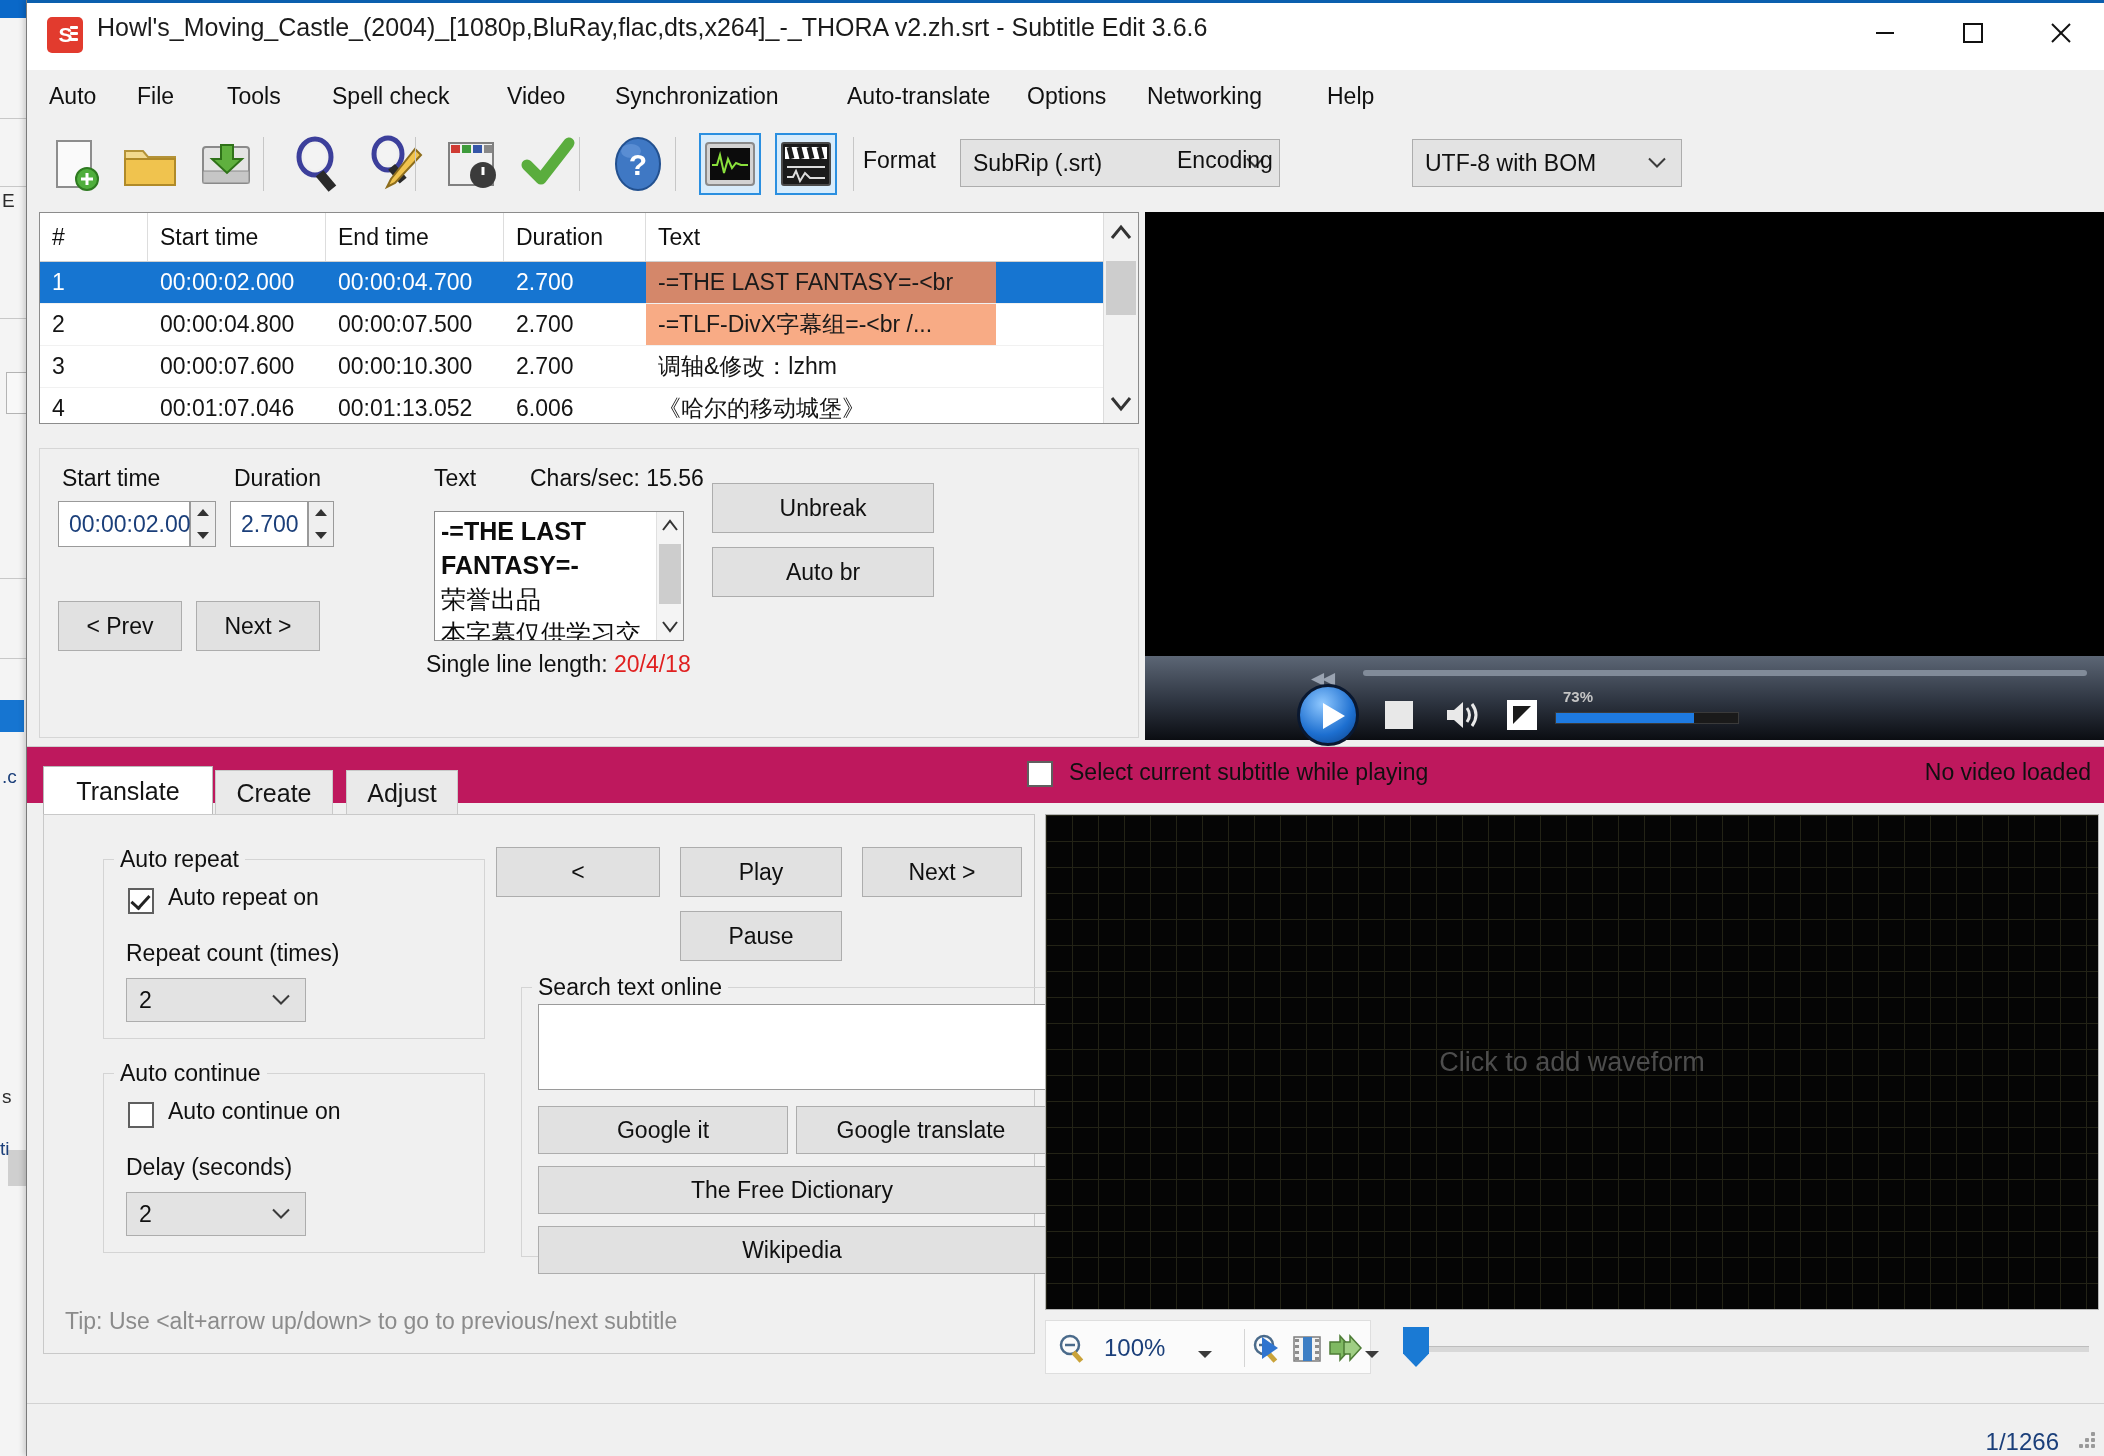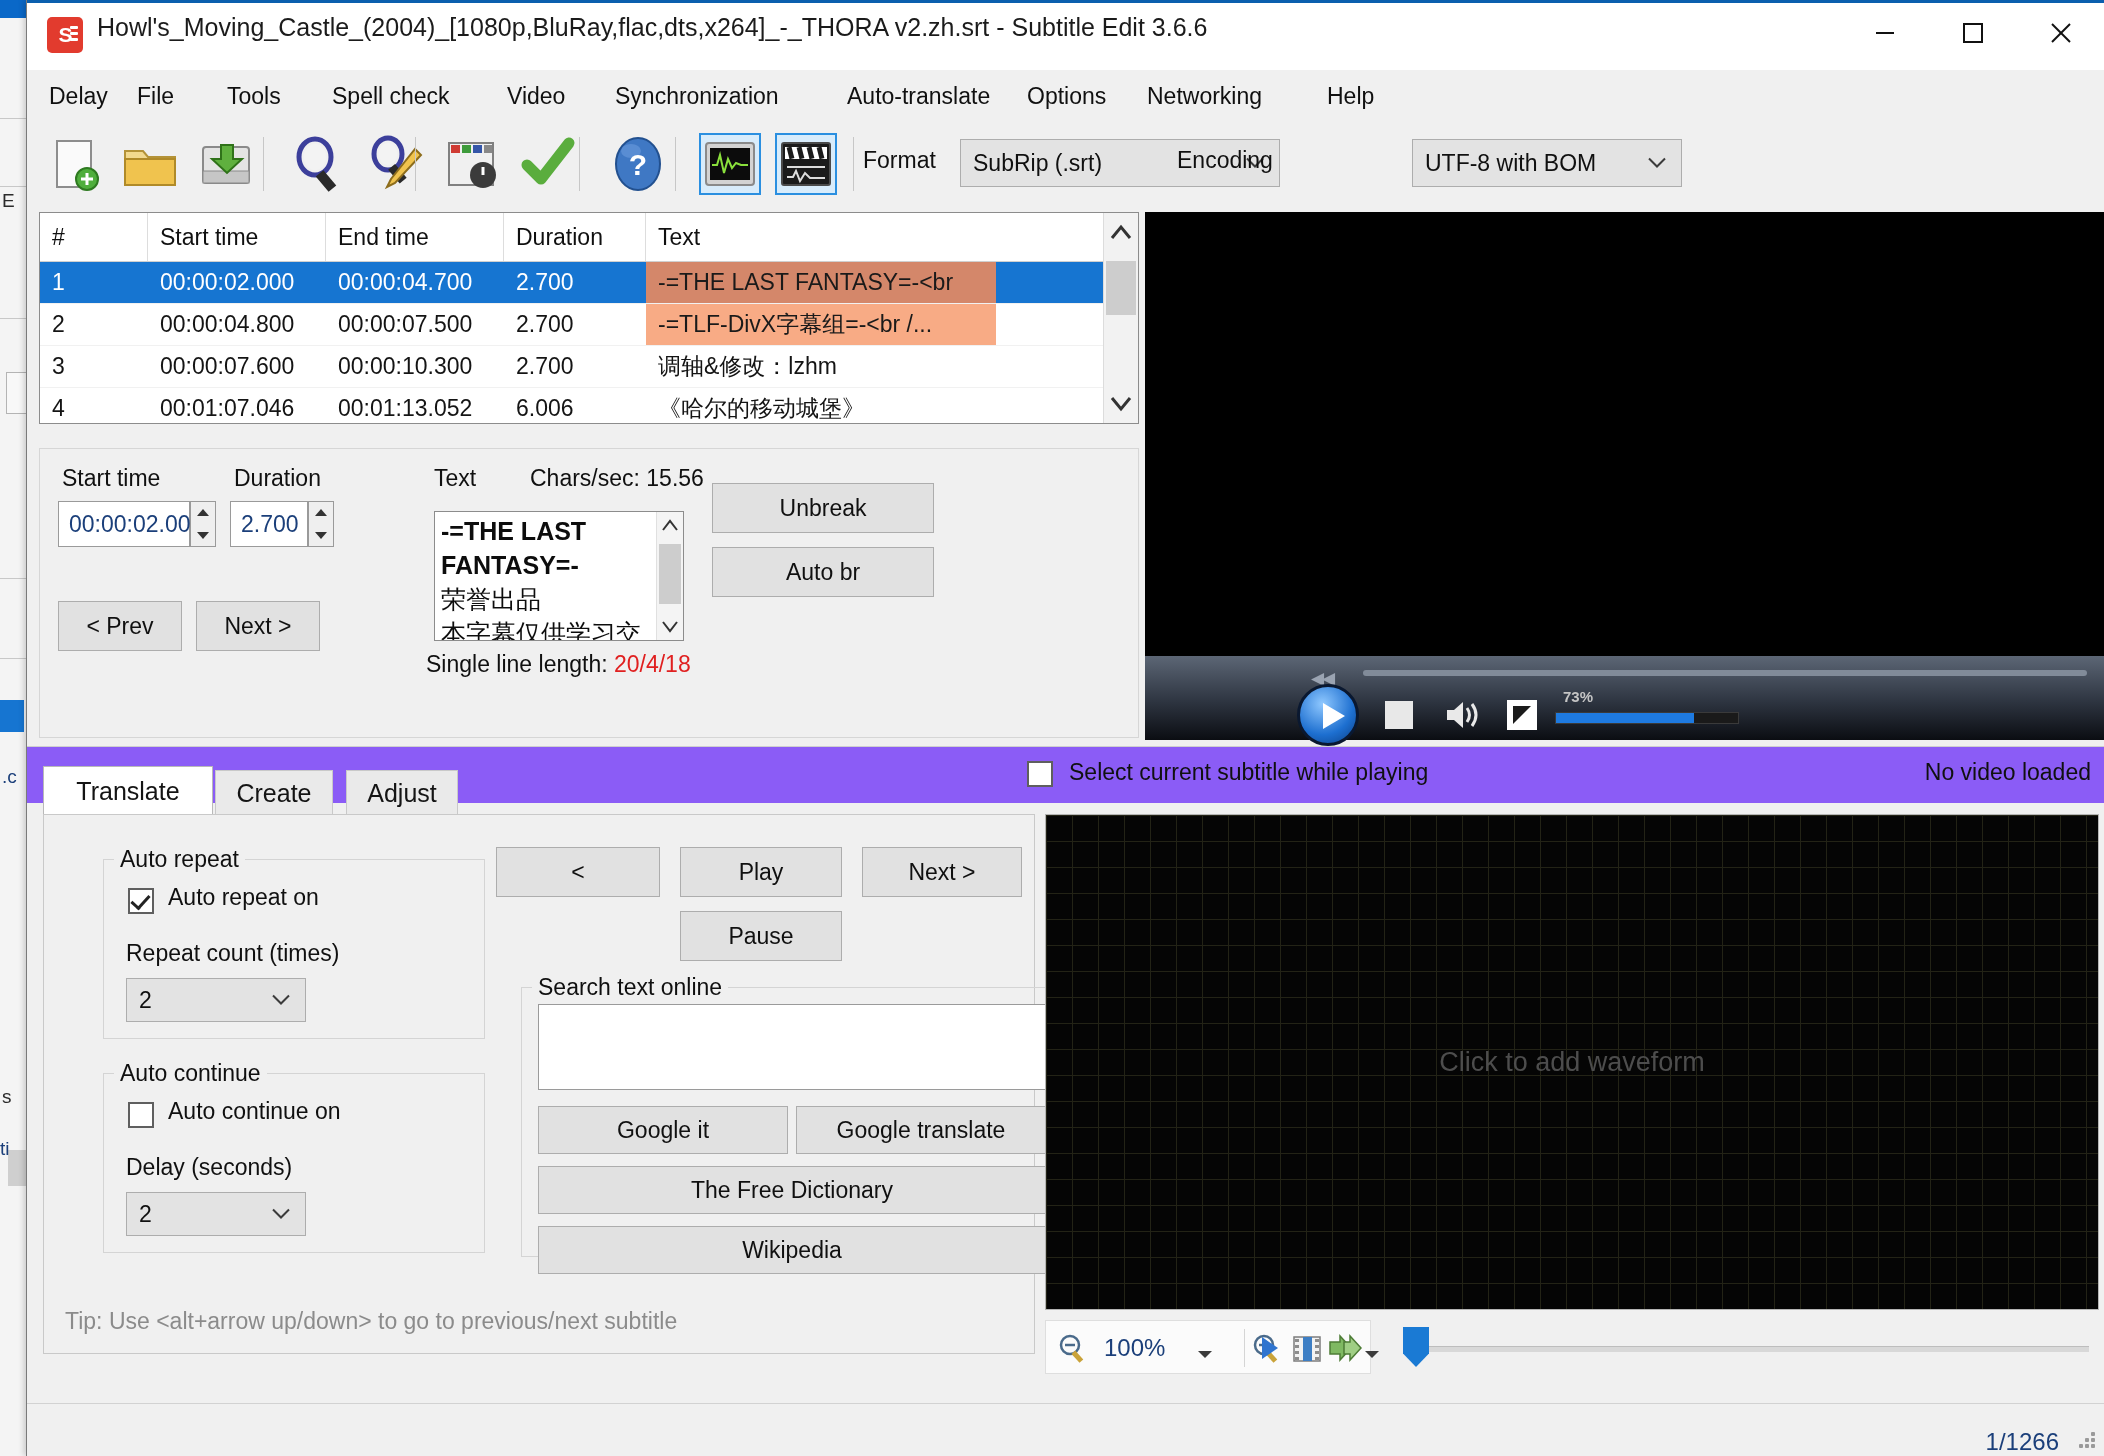--- a/index.html
+++ b/index.html
@@ -107,21 +107,21 @@
   #playbtn:after{content:"";position:absolute;left:23px;top:16px;border-left:22px solid #fff;border-top:13px solid transparent;border-bottom:13px solid transparent;}
   #stopbtn{position:absolute;left:240px;top:45px;width:28px;height:28px;background:#e8e8e8;}
   #volbtn{position:absolute;left:300px;top:42px;width:38px;height:34px;}
   #fsbtn{position:absolute;left:362px;top:44px;width:30px;height:30px;background:#fff;}
   #fsbtn:after{content:"";position:absolute;left:6px;top:6px;width:0;height:0;border-top:18px solid #1b1b1b;border-right:18px solid transparent;}
   #volnum{position:absolute;left:418px;top:32px;font-size:15px;color:#c5c5c5;font-weight:bold;}
   #voltrack{position:absolute;left:410px;top:56px;width:182px;height:10px;background:#1a1a1a;border:1px solid #3a3a3a;}
   #volfill{position:absolute;left:0;top:0;width:138px;height:10px;background:#1e7ae0;}
 
   
-  #midstrip{position:absolute;left:0;right:0;top:746px;height:56px;background:#8b5cf6;border-top:1px solid #cfcfcf;}
+  #midstrip{position:absolute;left:0;right:0;top:746px;height:56px;background:#be185d;border-top:1px solid #cfcfcf;}
   #chk-sel{position:absolute;left:1000px;top:14px;width:26px;height:26px;background:#fff;border:2px solid #5f5f5f;box-sizing:border-box;}
   #chk-sel-lbl{position:absolute;left:1042px;top:12px;font-size:23px;color:#101010;}
   #novideo{position:absolute;right:14px;top:12px;font-size:23px;color:#101010;}
 
   
   #tabs{position:absolute;left:16px;top:770px;width:992px;height:46px;}
   .tab{position:absolute;top:0;height:46px;line-height:44px;font-size:25px;color:#141414;text-align:center;
     background:#eaeaea;border:1px solid #c9c9c9;border-bottom:none;box-sizing:border-box;}
   .tab.active{background:#ffffff;border-color:#b9b9b9;height:50px;line-height:48px;}
   #tabpanel{position:absolute;left:16px;top:814px;width:992px;height:540px;background:#f0f0f0;border:1px solid #c9c9c9;box-sizing:border-box;}
@@ -199,21 +199,21 @@
     </div>
     <div class="wbtn" id="btn-close">
       <svg width="32" height="32" viewBox="0 0 32 32">
           <line x1="7" y1="7" x2="25" y2="25" stroke="#111" stroke-width="2"></line>
           <line x1="25" y1="7" x2="7" y2="25" stroke="#111" stroke-width="2"></line>
         </svg>
     </div>
   </div>
 
   <div id="menubar">
-    <div class="menu-item" style="left:22px">Delay</div>
+    <div class="menu-item" style="left:22px">Auto</div>
     <div class="menu-item" style="left:110px">File</div>
     <div class="menu-item" style="left:200px">Tools</div>
     <div class="menu-item" style="left:305px">Spell check</div>
     <div class="menu-item" style="left:480px">Video</div>
     <div class="menu-item" style="left:588px">Synchronization</div>
     <div class="menu-item" style="left:820px">Auto-translate</div>
     <div class="menu-item" style="left:1000px">Options</div>
     <div class="menu-item" style="left:1120px">Networking</div>
     <div class="menu-item" style="left:1300px">Help</div>
   </div>

